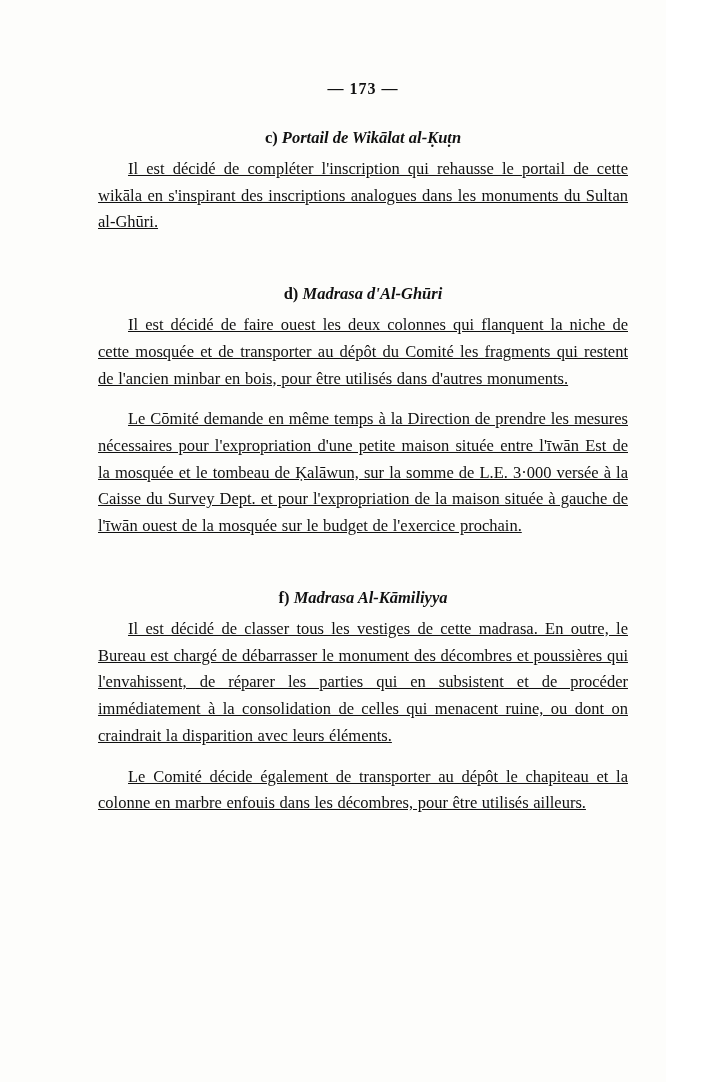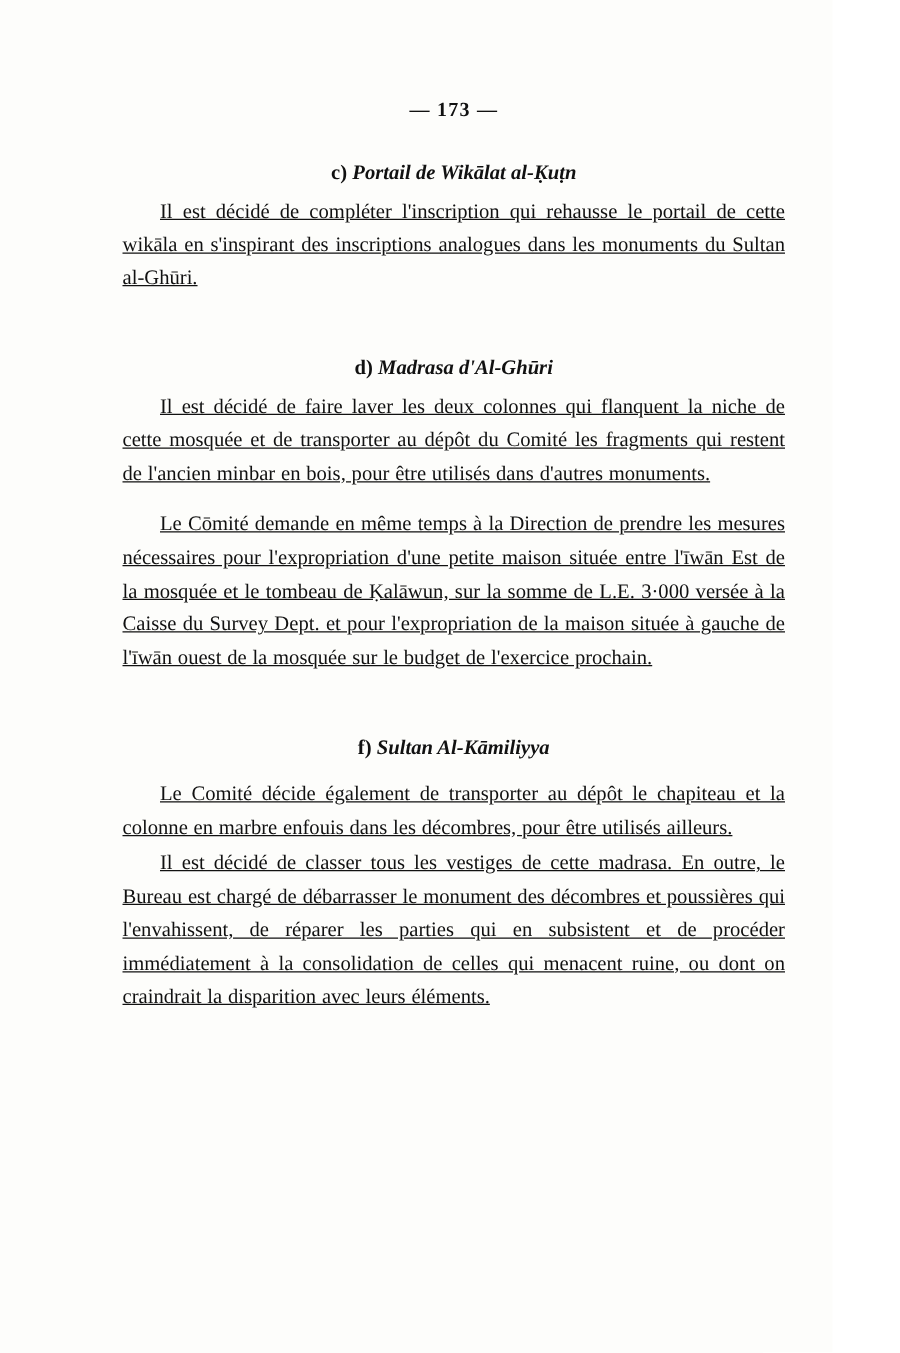--- a/index.html
+++ b/index.html
@@ -82,26 +82,26 @@
     </div>
     <p class="para">Il est décidé de compléter l'inscription qui rehausse le portail de cette wikāla en s'inspirant des inscriptions analogues dans les monuments du Sultan al-Ghūri.</p>
 
     <div class="blockgap"></div>
 
     <div class="section-heading">
       <span class="heading-letter">d)</span>
       <span>Madrasa d'Al-Ghūri</span>
     </div>
 
-    <p class="para">Il est décidé de faire laver les deux colonnes qui flanquent la niche de cette mosquée et de transporter au dépôt du Comité les fragments qui restent de l'ancien minbar en bois, pour être utilisés dans d'autres monuments.</p>
+    <p class="para">Il est décidé de faire ouest les deux colonnes qui flanquent la niche de cette mosquée et de transporter au dépôt du Comité les fragments qui restent de l'ancien minbar en bois, pour être utilisés dans d'autres monuments.</p>
     <p class="para gap">Le Cōmité demande en même temps à la Direction de prendre les mesures nécessaires pour l'expropriation d'une petite maison située entre l'īwān Est de la mosquée et le tombeau de Ḳalāwun, sur la somme de L.E. 3·000 versée à la Caisse du Survey Dept. et pour l'expropriation de la maison située à gauche de l'īwān ouest de la mosquée sur le budget de l'exercice prochain.</p>
 
     <div class="blockgap"></div>
 
     <div class="section-heading">
       <span class="heading-letter">f)</span>
-      <span>Sultan Al-Kāmiliyya</span>
+      <span>Madrasa Al-Kāmiliyya</span>
     </div>
+    <p class="para">Il est décidé de classer tous les vestiges de cette madrasa. En outre, le Bureau est chargé de débarrasser le monument des décombres et poussières qui l'envahissent, de réparer les parties qui en subsistent et de procéder immédiatement à la consolidation de celles qui menacent ruine, ou dont on craindrait la disparition avec leurs éléments.</p>
     <p class="para gap">Le Comité décide également de transporter au dépôt le chapiteau et la colonne en marbre enfouis dans les décombres, pour être utilisés ailleurs.</p>
-    <p class="para">Il est décidé de classer tous les vestiges de cette madrasa. En outre, le Bureau est chargé de débarrasser le monument des décombres et poussières qui l'envahissent, de réparer les parties qui en subsistent et de procéder immédiatement à la consolidation de celles qui menacent ruine, ou dont on craindrait la disparition avec leurs éléments.</p>
 
   </div>
 </div>
 
 </body></html>

